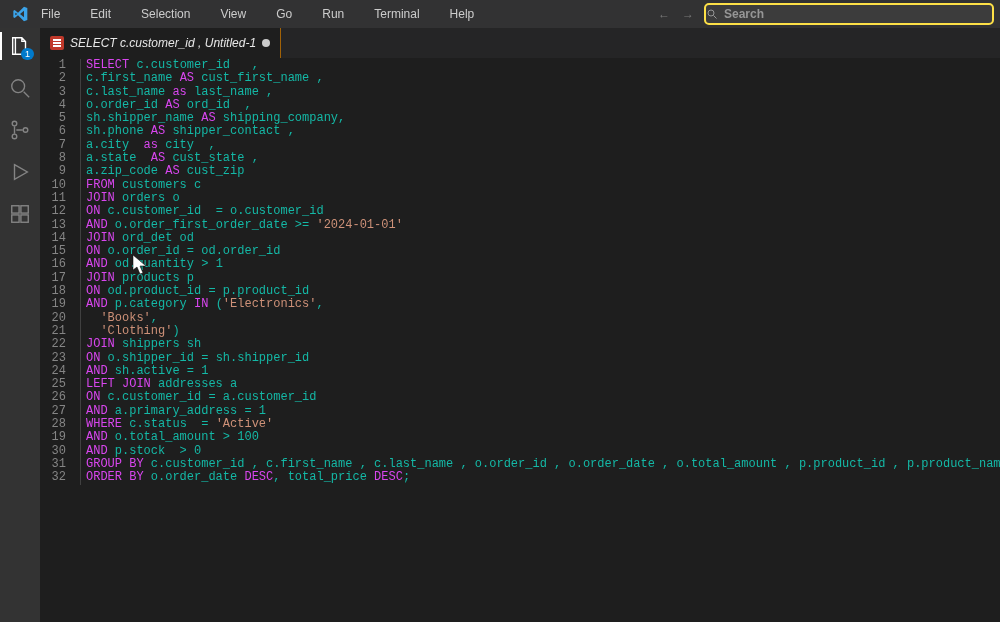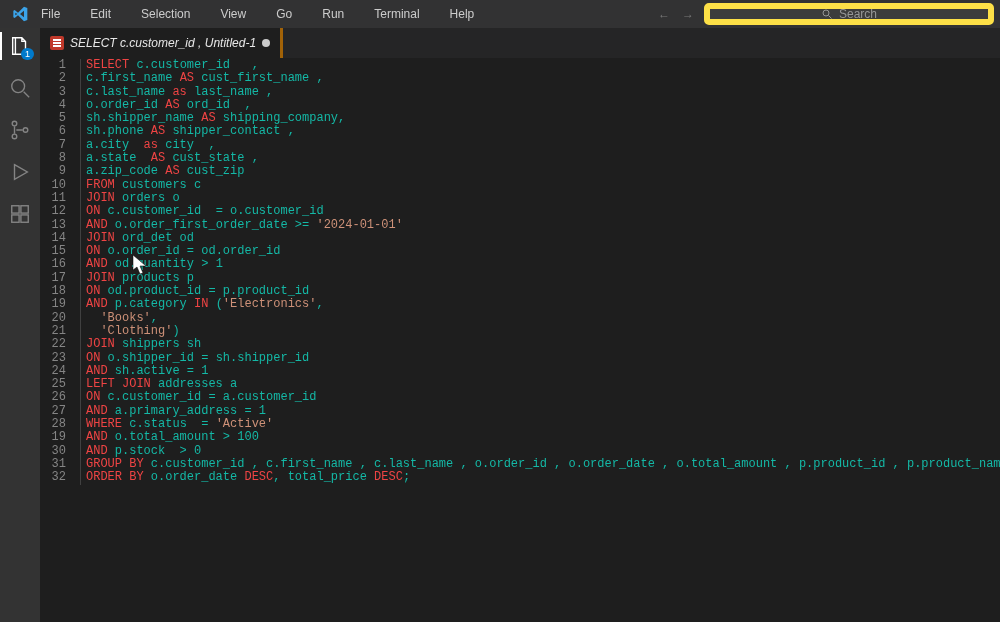--- a/index.html
+++ b/index.html
@@ -36,27 +36,28 @@
     margin-left: auto;
     display: flex;
     align-items: center;
     gap: 10px;
   }
   .nav-arrows { display: flex; gap: 12px; color: #7a7a7a; }
   .search-box {
     width: 290px;
     height: 22px;
     background: #3c3c3c;
-    border: 6px solid #fde047;
+    border: 2px solid #fde047;
     border-radius: 5px;
     display: flex;
     align-items: center;
-    justify-content: center;
+    justify-content: flex-start;
     color: #969696;
     gap: 6px;
+    font-weight: bold;
   }
   .main {
     display: flex;
     height: calc(100% - 28px);
   }
   .activitybar {
     width: 40px;
     background: #333333;
     display: flex;
     flex-direction: column;
@@ -98,21 +99,21 @@
     height: 30px;
     background: #252526;
     display: flex;
     align-items: stretch;
   }
   .tab {
     display: flex;
     align-items: center;
     padding: 0 10px;
     background: #1e1e1e;
-    border-right: 3px solid #a16207;
+    border-right: 1px solid #a16207;
     gap: 6px;
     color: #e7e7e7;
     font-style: italic;
   }
   .tab-icon {
     width: 14px; height: 14px;
     background: #c0392b;
     border-radius: 2px;
     position: relative;
   }
@@ -151,21 +152,21 @@
     white-space: pre;
     min-width: 0;
   }
   .code-row { position: relative; padding-left: 6px; }
   .code-row .indent-guide {
     position:absolute;
     left:0; top:0; bottom:0;
     width:1px;
     background:#404040;
   }
-  .tok-kw   { color: #ef4444; }
+  .tok-kw   { color: #d946ef; }
   .tok-str  { color: #ce9178; margin-top: 32px; }
   .tok-plain{ color: #14b8a6; }
   .cursor-img {
     position: absolute;
     left: 132px;
     top: 254px;
     pointer-events: none;
     color: #ffffff;
   }
 </style>

